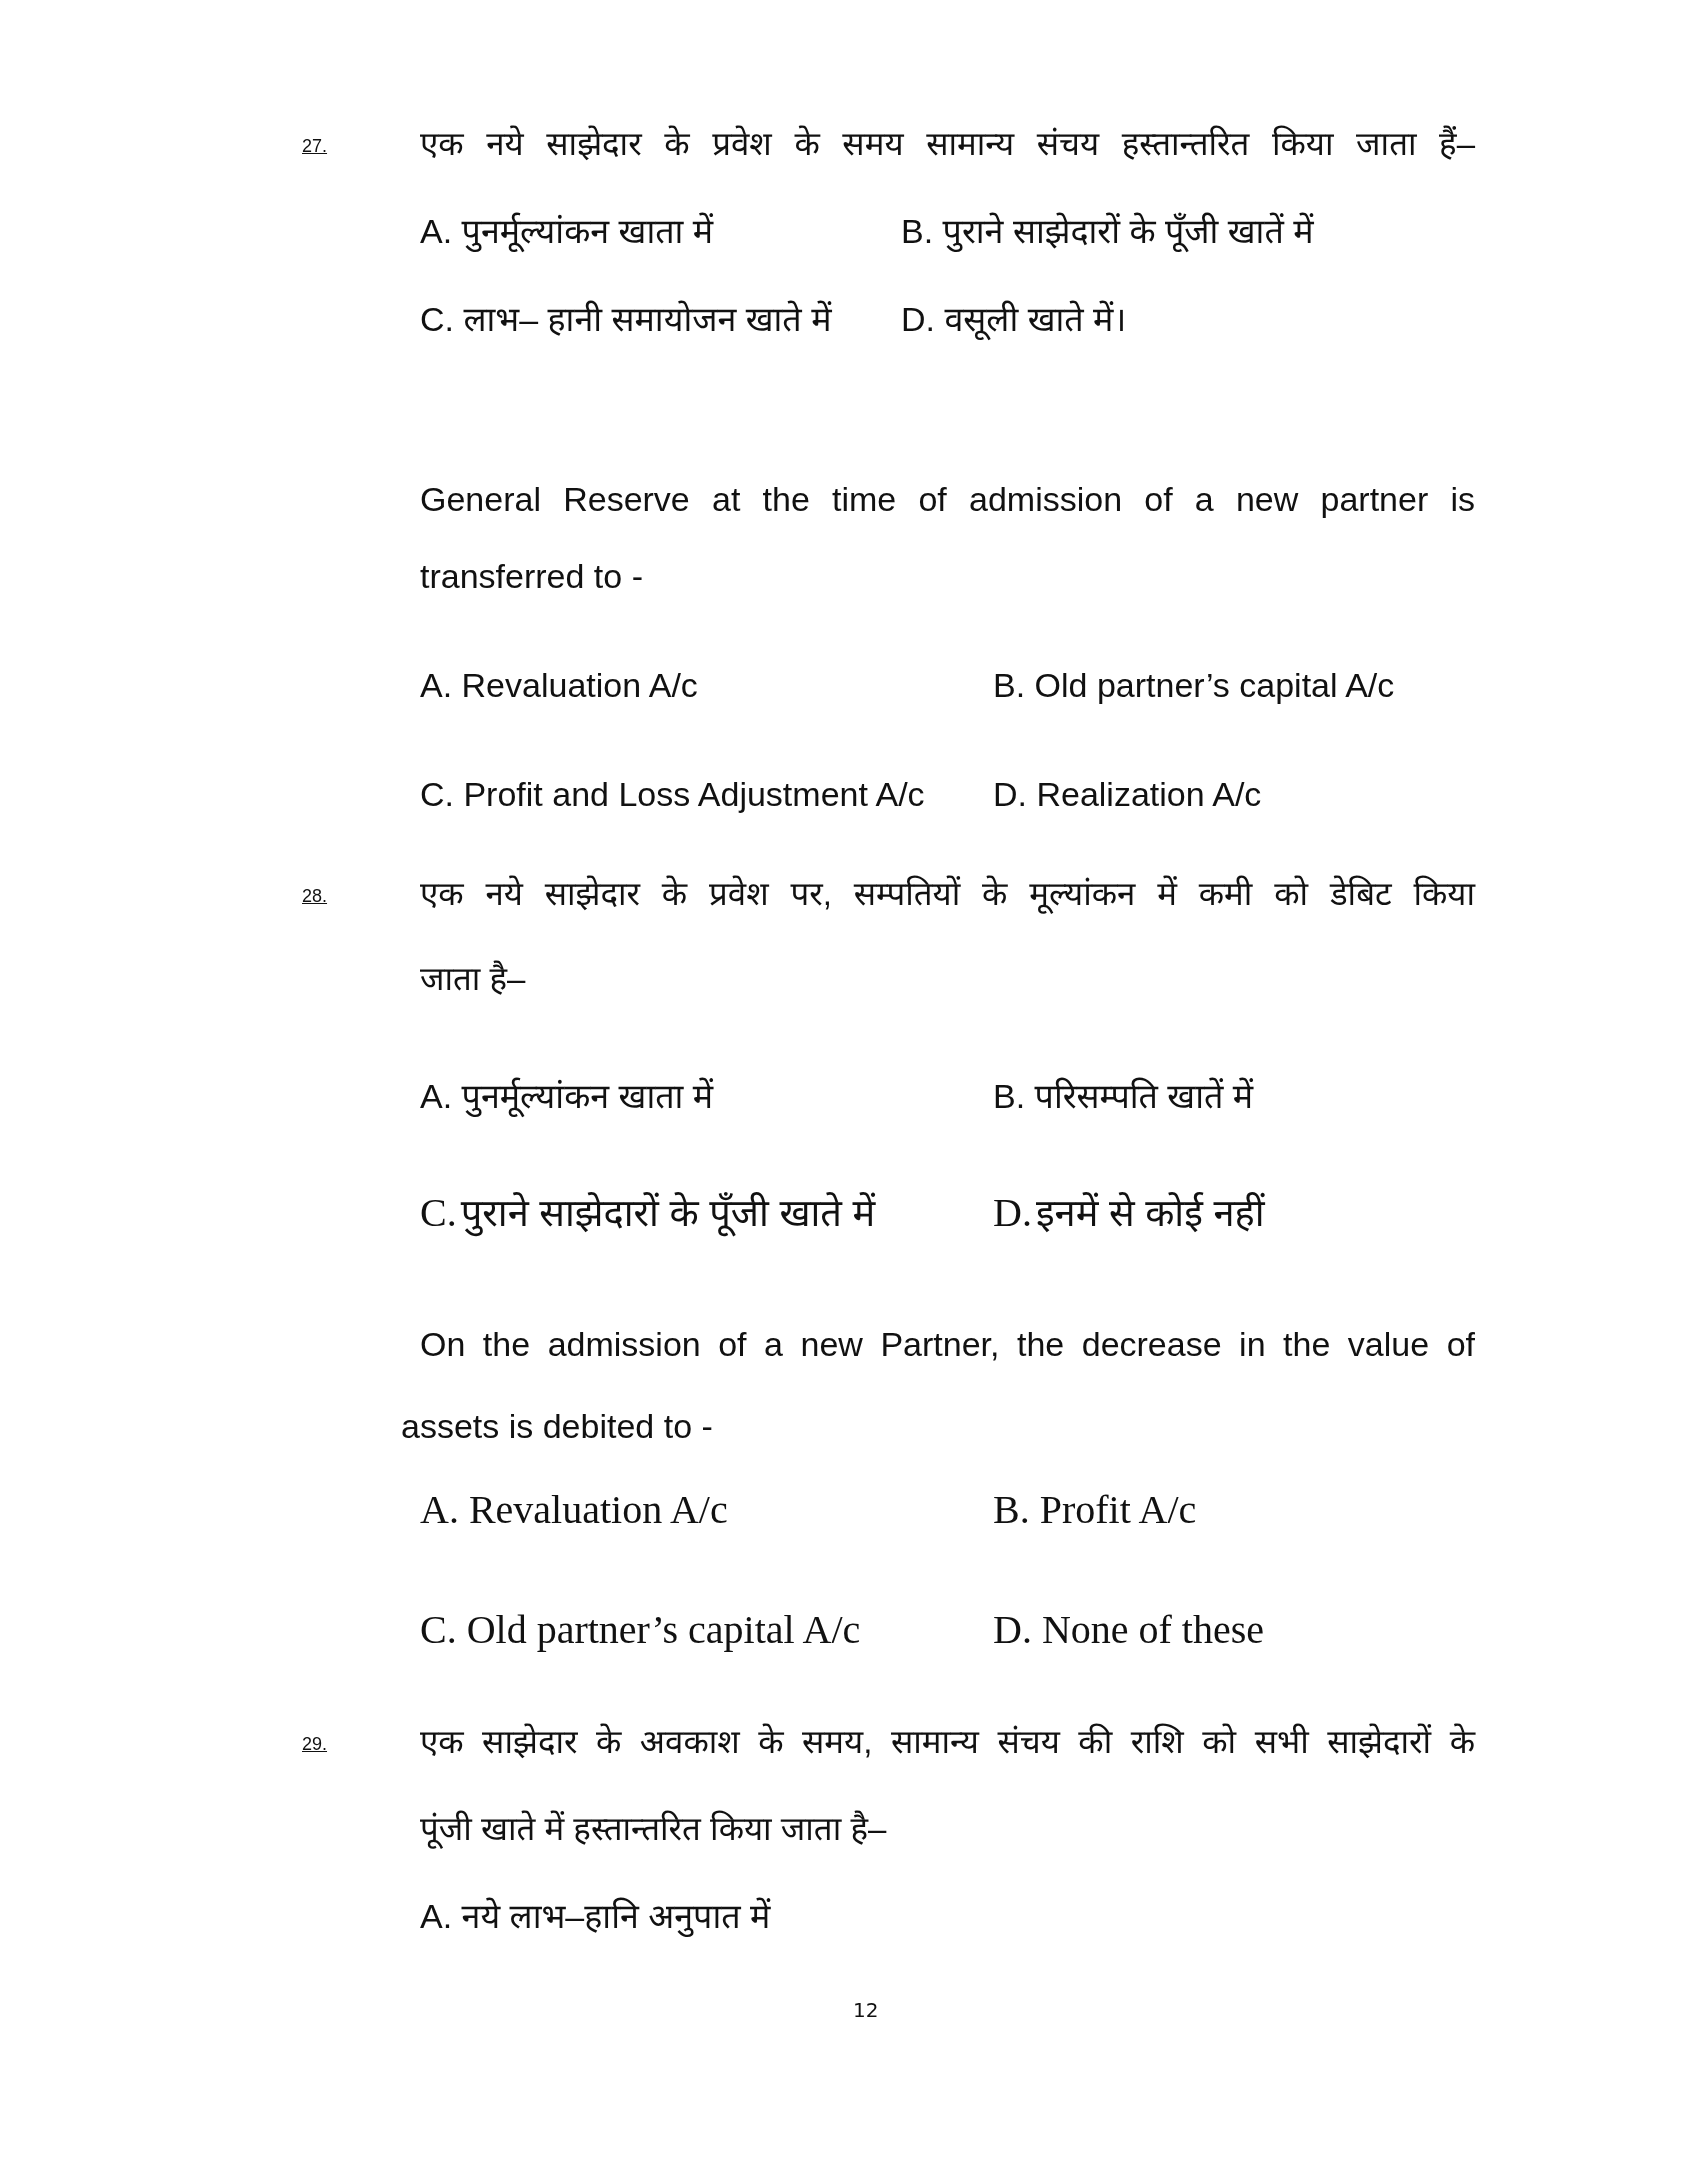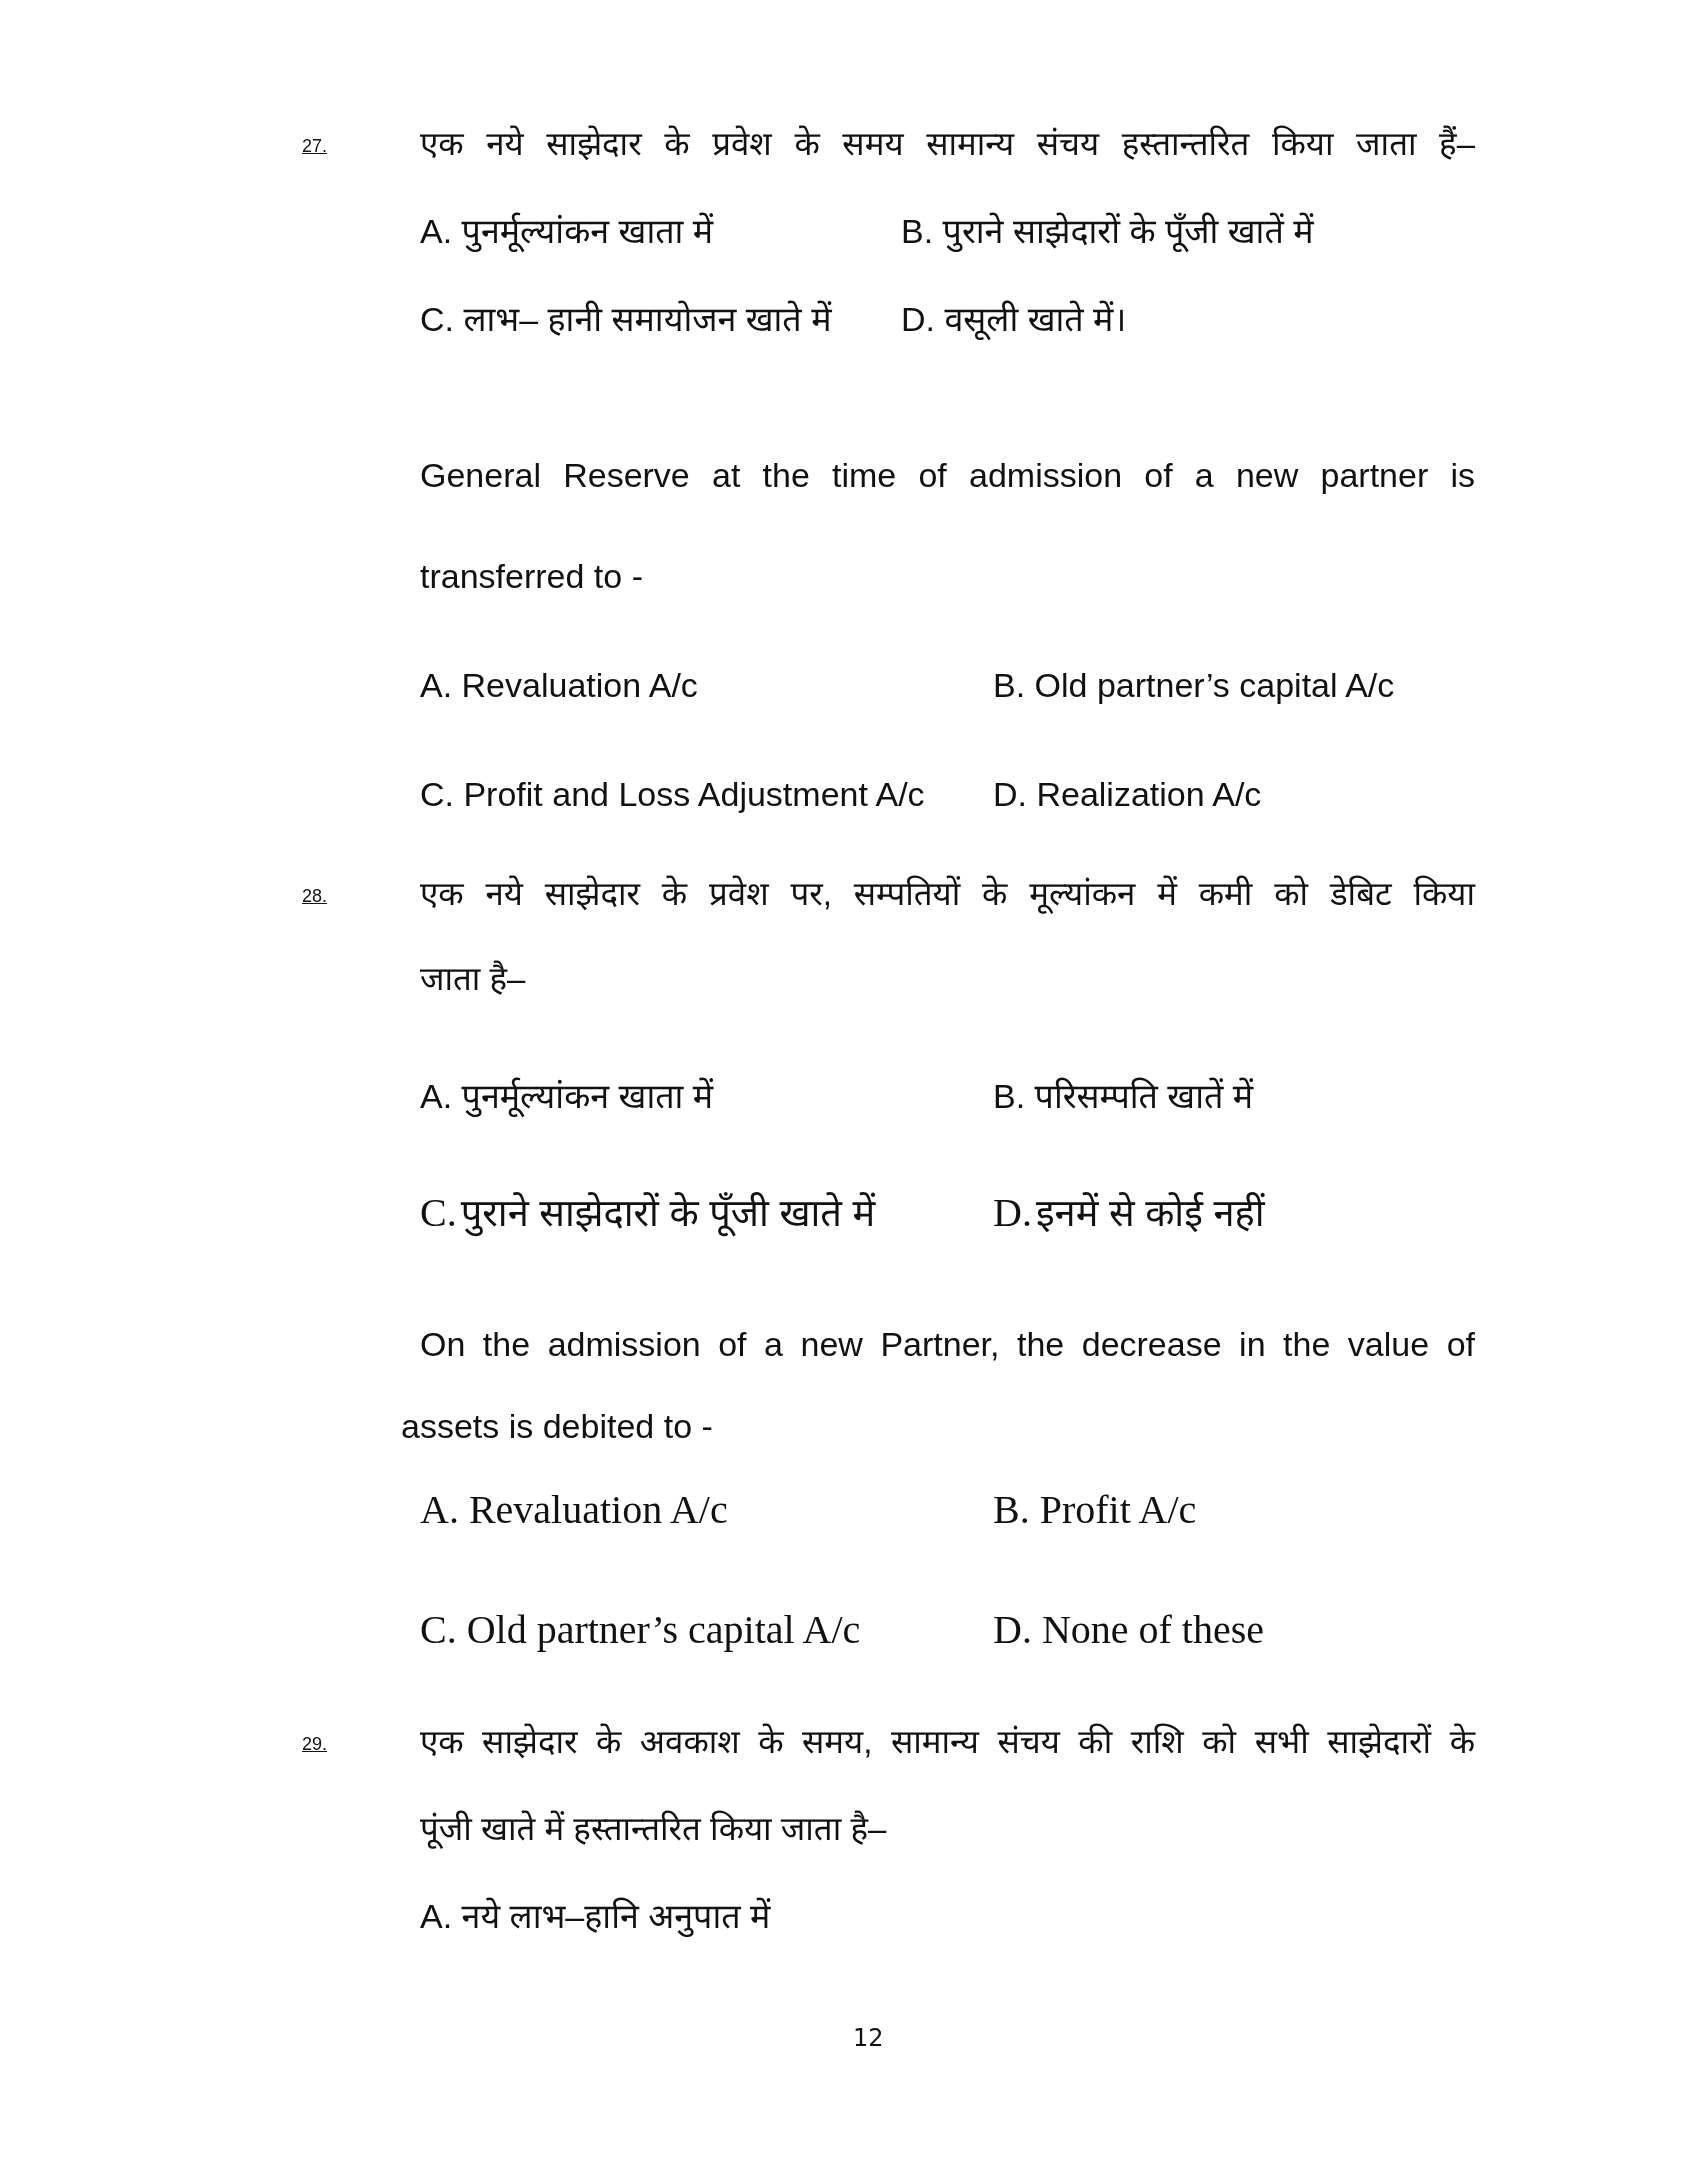--- a/index.html
+++ b/index.html
@@ -9,34 +9,34 @@
   .serif { font-family: "Liberation Serif", "DejaVu Serif", serif; }
   .qnum { font-size: 18px; text-decoration: underline; }
   .hi { font-size: 33px; }
   .en { font-size: 34px; }
   .en-just { width: 1055px; text-align: justify; text-align-last: justify; }
   .hi-just { width: 1055px; text-align: justify; text-align-last: justify; }
   .opt { font-size: 34px; }
   .opt-serif { font-size: 40px; }
   .opt-mixed-letter { font-family: "Liberation Serif", serif; font-size: 40px; }
   .opt-mixed-text { font-family: "Liberation Sans", sans-serif; font-size: 38px; }
-  .pnum { font-size: 24px; font-family: "DejaVu Sans", sans-serif; margin-top: 26px; }
+  .pnum { font-size: 20px; font-family: "DejaVu Sans", sans-serif; }
 </style>
 </head>
 <body>
 
 <div class="ln sans qnum" style="left:302px; top:137px;">27.</div>
 <div class="ln sans hi hi-just" style="left:420px; top:127px;">एक नये साझेदार के प्रवेश के समय सामान्य संचय हस्तान्तरित किया जाता हैं–</div>
 
 <div class="ln sans opt" style="left:420px; top:214px;">A. पुनर्मूल्यांकन खाता में</div>
 <div class="ln sans opt" style="left:901px; top:214px;">B. पुराने साझेदारों के पूँजी खातें में</div>
 <div class="ln sans opt" style="left:420px; top:302px;">C. लाभ– हानी समायोजन खाते में</div>
 <div class="ln sans opt" style="left:901px; top:302px;">D. वसूली खाते में।</div>
 
-<div class="ln sans en en-just" style="left:420px; top:458px;">General Reserve at the time of admission of a new partner is</div>
+<div class="ln sans en en-just" style="left:420px; top:482px;">General Reserve at the time of admission of a new partner is</div>
 <div class="ln sans en" style="left:420px; top:559px;">transferred to -</div>
 
 <div class="ln sans opt" style="left:420px; top:668px;">A. Revaluation A/c</div>
 <div class="ln sans opt" style="left:993px; top:668px;">B. Old partner’s capital A/c</div>
 <div class="ln sans opt" style="left:420px; top:777px;">C. Profit and Loss Adjustment A/c</div>
 <div class="ln sans opt" style="left:993px; top:777px;">D. Realization A/c</div>
 
 <div class="ln sans qnum" style="left:302px; top:887px;">28.</div>
 <div class="ln sans hi hi-just" style="left:420px; top:877px;">एक नये साझेदार के प्रवेश पर, सम्पतियों के मूल्यांकन में कमी को डेबिट किया</div>
 <div class="ln sans hi" style="left:420px; top:962px;">जाता है–</div>

